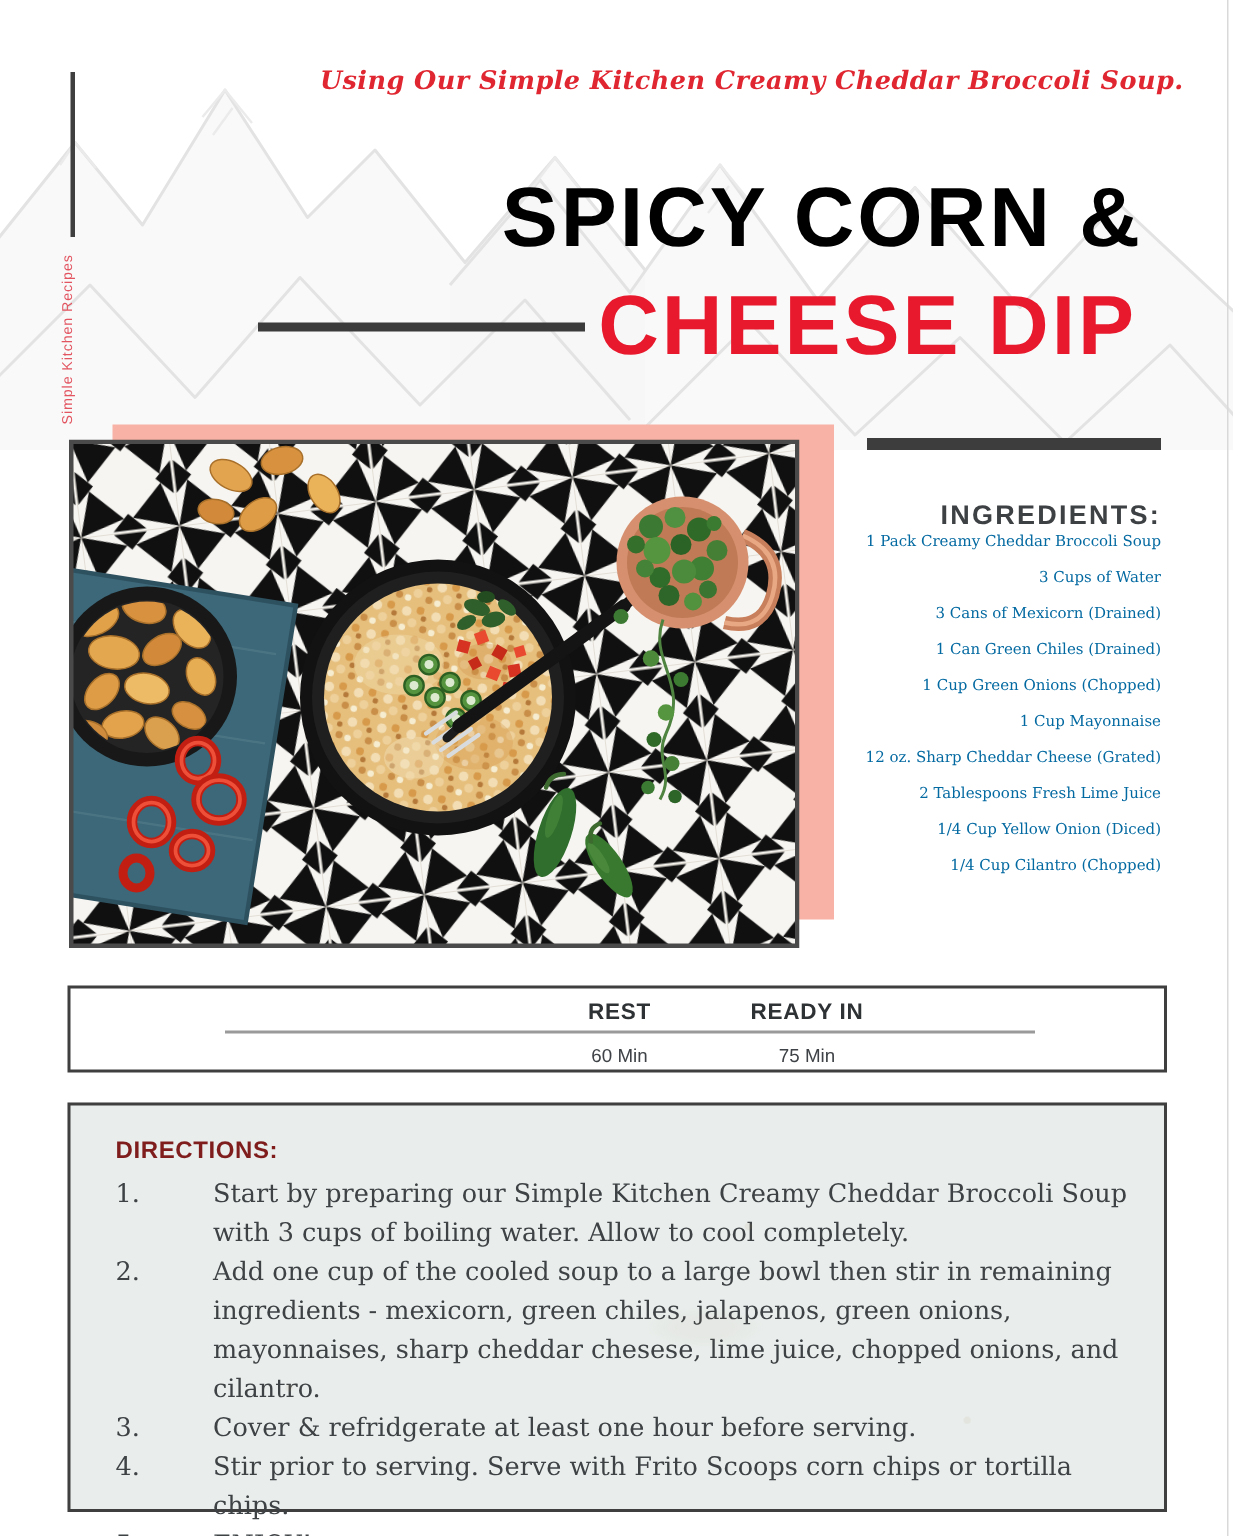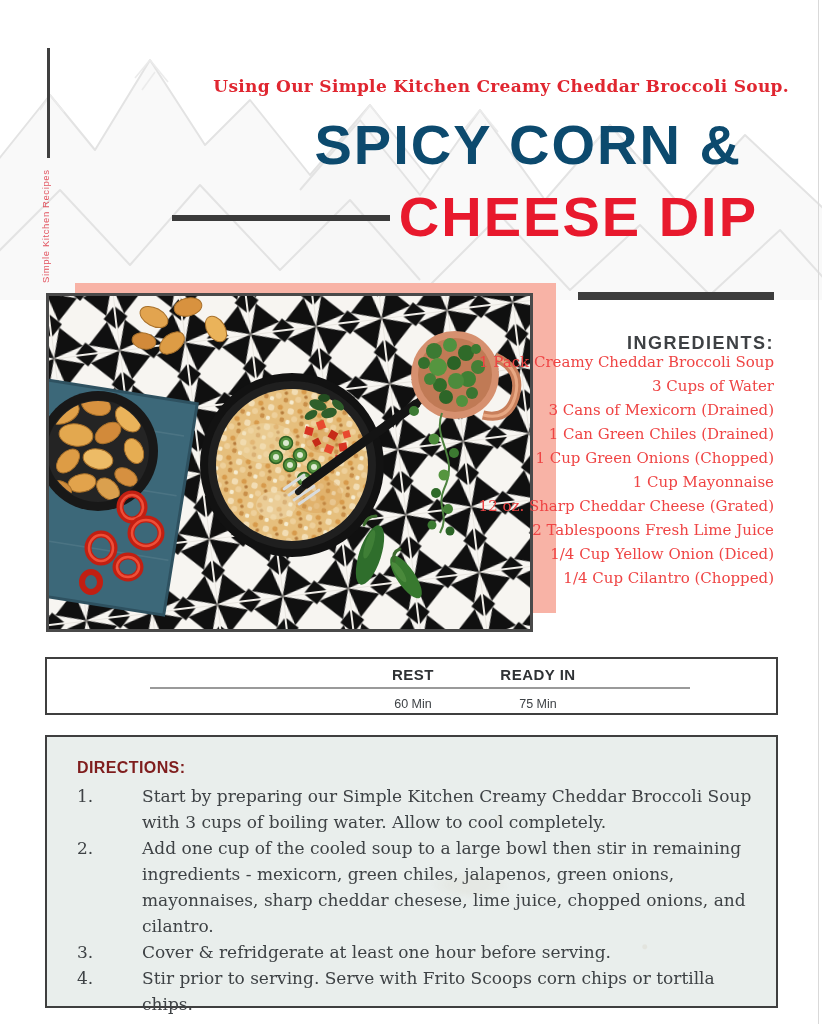--- a/index.html
+++ b/index.html
@@ -7,38 +7,38 @@
         font-family:"Liberation Sans",sans-serif;}
   .mountains{position:absolute;left:0;top:0;}
   .page-edge{position:absolute;left:818px;top:0;width:1px;height:1024px;background:#d9d9d9;}
 
   
   .side-rule{position:absolute;left:47px;top:48px;width:3px;height:110px;background:#3f3f3f;}
   .side-label{position:absolute;left:40px;top:163px;height:120px;
               writing-mode:vertical-rl;transform:rotate(180deg);
               font-size:9.5px;letter-spacing:.6px;color:#e25460;white-space:nowrap;}
   .tagline{position:absolute;right:33px;top:44px;font-family:"DejaVu Serif",serif;
-           font-weight:bold;font-size:17px;color:#e02630;letter-spacing:.3px;margin-top:32px;}
-  .title1{position:absolute;right:80px;top:112px;font-size:56px;font-weight:800;
-          color:#0c4a6e;letter-spacing:2px;white-space:nowrap;}
+           font-style:italic;font-weight:bold;font-size:17px;color:#e02630;letter-spacing:.3px;}
+  .title1{position:absolute;right:60px;top:112px;font-size:56px;font-weight:800;
+          color:#000000;letter-spacing:2px;white-space:nowrap;}
   .title2{position:absolute;right:64px;top:184px;font-size:56px;font-weight:800;
           color:#e8192d;letter-spacing:2px;white-space:nowrap;}
   .title-rule{position:absolute;left:172px;top:215px;width:218px;height:6px;background:#3b3b3b;}
 
   
   .photo-shadow{position:absolute;left:75px;top:283px;width:481px;height:330px;background:#f8b3a6;}
   .photo{position:absolute;left:46px;top:293px;}
 
   
   .ing-bar{position:absolute;left:578px;top:292px;width:196px;height:8px;background:#3d3d3d;}
   .ing-head{position:absolute;left:454px;top:318px;width:320px;text-align:right;
             font-size:18px;font-weight:bold;letter-spacing:1.5px;color:#3e4144;}
   .ing-list{position:absolute;left:400px;top:350px;width:374px;margin:0;padding:0;
             list-style:none;text-align:right;font-family:"DejaVu Serif",serif;
-            font-size:15px;line-height:24px;color:#ef4444;}
+            font-size:10px;line-height:24px;color:#0369a1;}
 
   
   .times-box{position:absolute;left:45px;top:657px;width:729px;height:54px;
              background:#ffffff;border:2px solid #3f3f3f;}
   .times-col{position:absolute;width:130px;text-align:center;}
   .times-col .lbl{display:block;margin-top:7px;font-size:15px;font-weight:bold;
                   letter-spacing:.5px;color:#2f3235;}
   .times-col .val{display:block;margin-top:14px;font-size:12.5px;color:#3f4347;}
   .col-0{left:175px;} .col-1{left:301px;} .col-2{left:426px;}
   .times-divider{position:absolute;left:103px;top:28px;width:540px;height:2px;background:#9a9a9a;}

